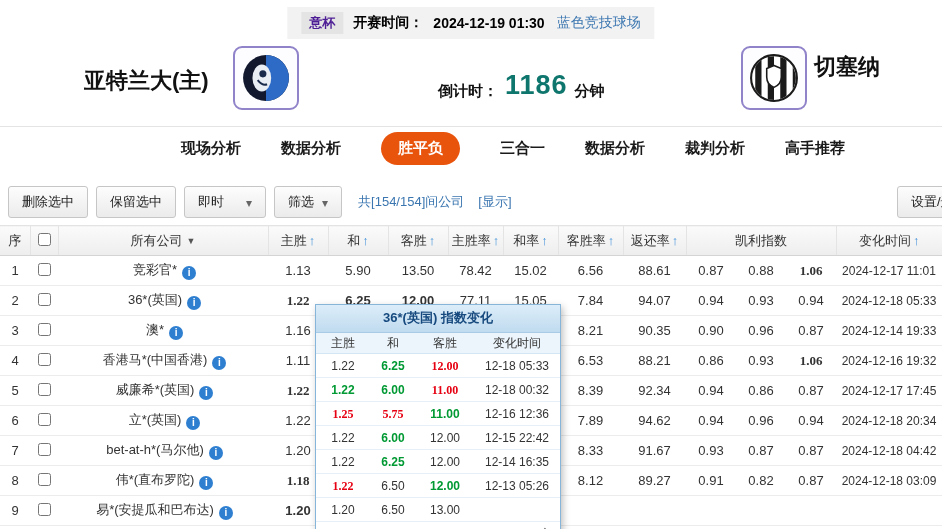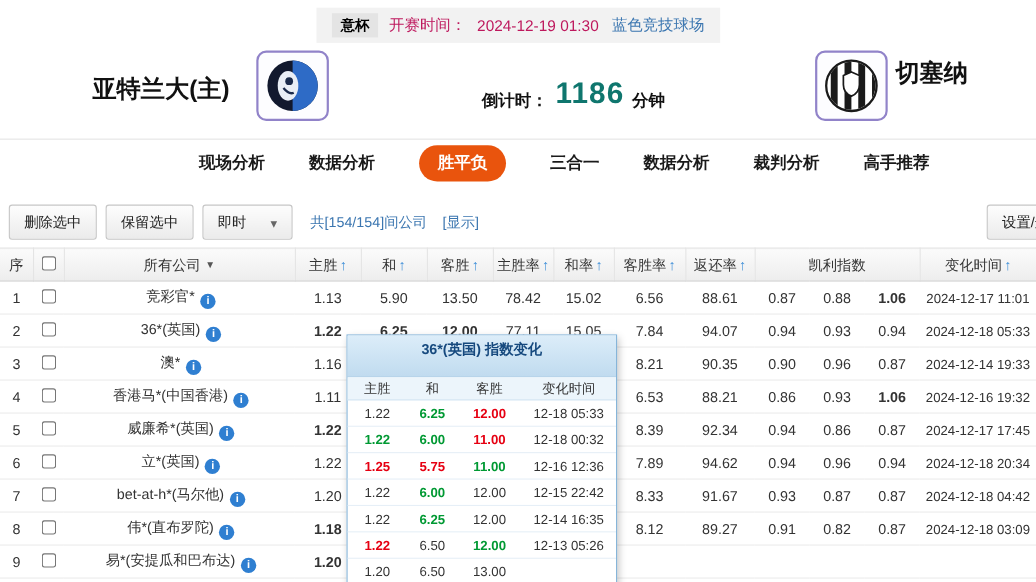--- a/index.html
+++ b/index.html
@@ -4,22 +4,22 @@
 <style>
   * { box-sizing: border-box; margin: 0; padding: 0; }
   html,body { width:942px; height:529px; }
   body { font-family:"Liberation Sans","DejaVu Sans",sans-serif; background:#fff; }
   .page { position:relative; width:942px; height:529px; overflow:hidden; background:#fff; }
 
   
   .top-bar { position:absolute; top:7px; left:50%; transform:translateX(-50%);
     display:flex; align-items:center; gap:10px; background:#f2f2f2; padding:5px 14px;
     font-size:14px; white-space:nowrap; }
-  .badge { color:#000000; font-weight:bold; background:#e4e4e4; padding:2px 8px; font-size:13px; }
-  .kick-label,.kick-time { font-weight:normal; color:#be185d; }
+  .badge { color:#4c1d95; font-weight:bold; background:#e4e4e4; padding:2px 8px; font-size:13px; }
+  .kick-label,.kick-time { font-weight:bold; color:#000000; }
   .venue { color:#3b76b0; margin-left:2px; }
 
   
   .home-name { position:absolute; left:84px; top:66px; font-size:22px; font-weight:bold; color:#111; }
   .away-name { position:absolute; left:814px; top:52px; font-size:22px; font-weight:bold; color:#111; }
   .logo-box { position:absolute; width:66px; height:64px; border:2px solid #9183c9; border-radius:9px;
     background:#fdfdff; display:flex; align-items:center; justify-content:center; }
   .logo-home { left:233px; top:46px; }
   .logo-away { left:741px; top:46px; }
   .countdown { position:absolute; left:438px; top:70px; display:flex; align-items:flex-end; gap:7px; }
@@ -55,29 +55,29 @@
   table.odds tbody td { height:30px; text-align:center; border-bottom:1px solid #ececec;
     color:#333; white-space:nowrap; overflow:hidden; }
   td.company { text-align:left; padding-left:3px; }
   td.rank { color:#555; }
   .sort::before { content:"↑"; color:#3f8fd8; font-weight:bold; margin-left:2px; }
   .fcaret::before { content:"▼"; color:#555; font-size:9px; margin-left:4px; vertical-align:1px; }
   .cicon { display:inline-block; width:14px; height:14px; border-radius:50%; background:#2f7fd1;
     color:#fff; font-size:10px; line-height:14px; text-align:center; margin-left:5px;
     vertical-align:-2px; font-weight:bold; font-style:normal; }
   .cicon::before { content:"i"; }
-  .red { color:#e60012; font-weight:bold; }
+  .red { color:#e60012; font-weight:bold;font-family:Liberation Serif, serif; }
   .green { color:#009933; font-weight:bold; }
   td.time { font-size:12px; }
   input[type=checkbox] { width:13px; height:13px; }
 
   
   .popup { position:absolute; left:315px; top:304px; width:246px; background:#fff;
     border:1px solid #86b5d9; box-shadow:2px 3px 7px rgba(0,0,0,0.25); z-index:20; font-size:12px; }
-  .popup-title { height:38px; line-height:26px; text-align:center; font-weight:bold; color:#16497e;
+  .popup-title { height:28px; line-height:26px; text-align:center; font-weight:bold; color:#16497e;
     font-size:13px; background:linear-gradient(#dcedf9,#c0dbef); border-bottom:1px solid #a9cbe5; }
   .popup-head, .popup-row { display:grid; grid-template-columns:54px 46px 58px auto; text-align:center; }
   .popup-head { height:21px; line-height:21px; background:#ecf5fb; color:#333;
     border-bottom:1px solid #d4e6f3; }
   .popup-row { height:24px; line-height:24px; border-bottom:1px solid #e6eff7; color:#333; }
 </style>
 </head>
 <body>
 
 <div class="page">
@@ -131,20 +131,24 @@
       <div class="tab">数据分析</div>
       <div class="tab">裁判分析</div>
       <div class="tab">高手推荐</div>
     </nav>
 
   <div class="toolbar">
     <button class="btn">删除选中</button>
     <button class="btn">保留选中</button>
     <button class="btn dd-wide">
       <span>即时</span>
+      <span class="caret"></span>
+    </button>
+    <button class="btn dd">
+      <span>筛选</span>
       <span class="caret"></span>
     </button>
     <span class="companies">共[154/154]间公司</span>
     <span class="show-link">[显示]</span>
   </div>
   <button class="btn settings">设置/选</button>
 
   <table class="odds">
     <colgroup>
       <col style="width:30px">

